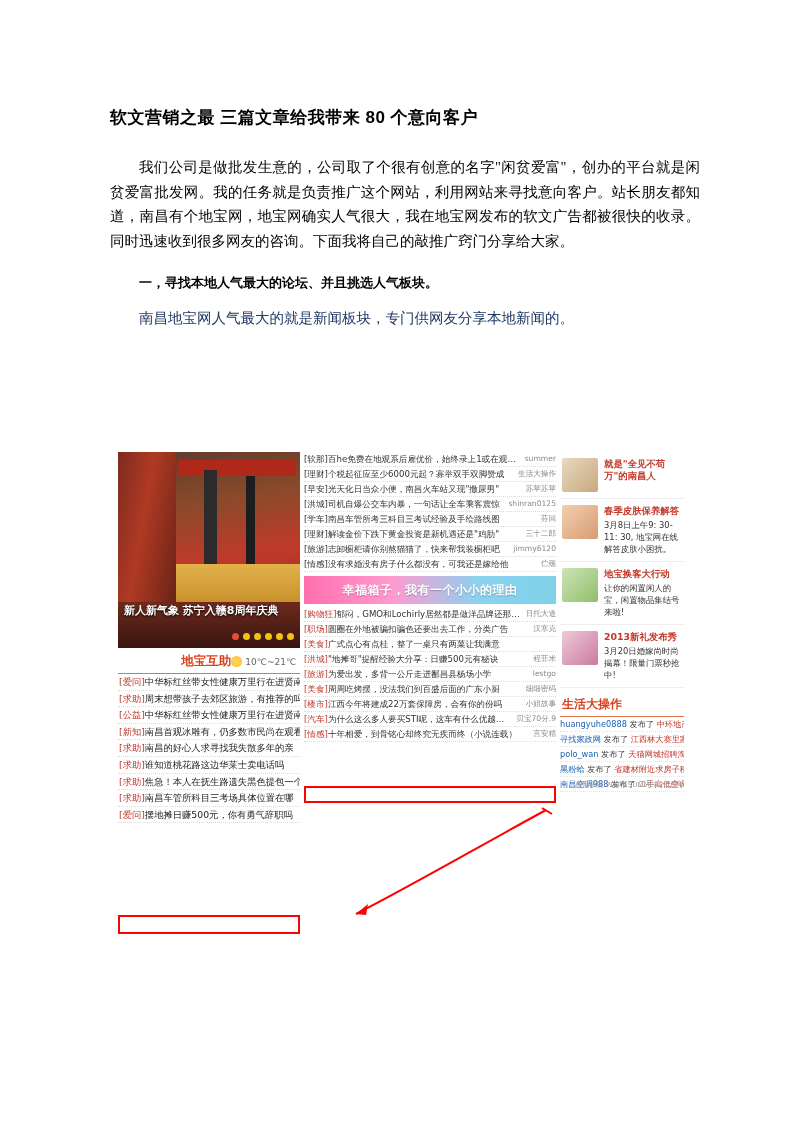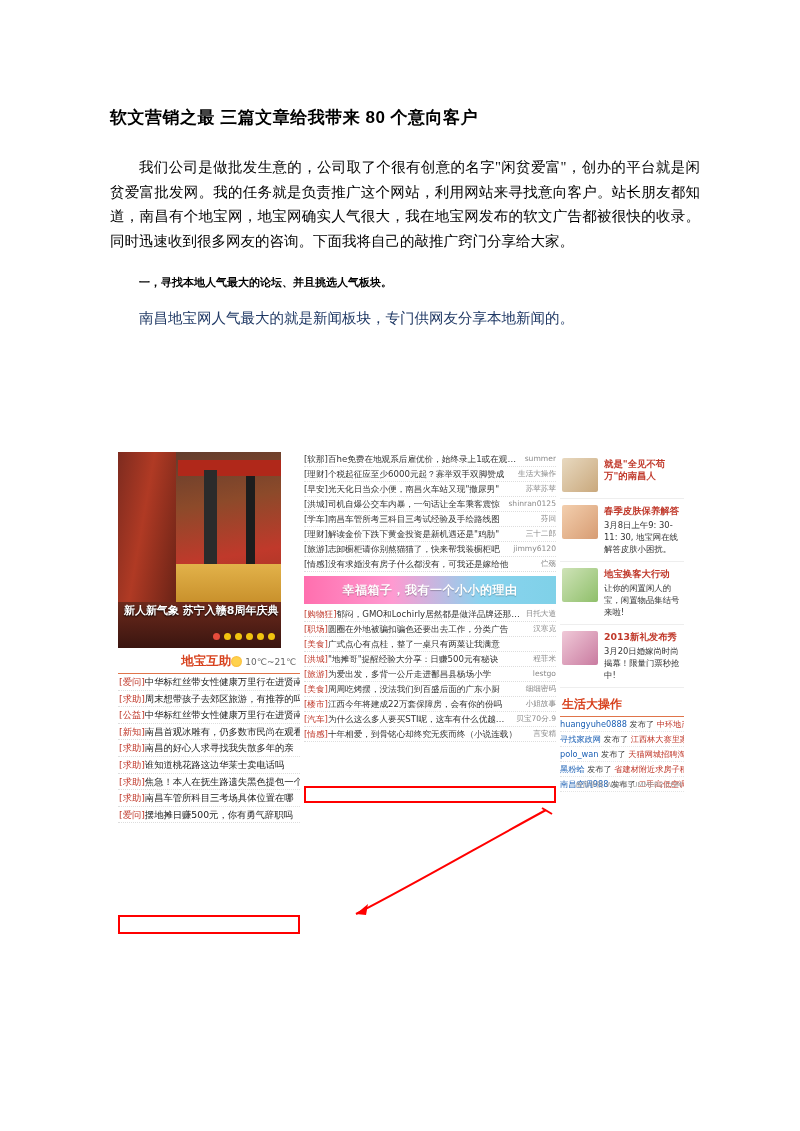--- a/index.html
+++ b/index.html
@@ -38,23 +38,23 @@
     margin: 0 0 14px 0;
   }
   .para {
     font-size: 14.5px;
     line-height: 24.5px;
     text-indent: 29px;
     margin: 0 0 8px 0;
     text-align: justify;
   }
   .para-bold {
-    font-family: Liberation Mono, monospace;
+    font-family: Liberation Sans, sans-serif;
     font-weight: bold;
-    font-size: 11px;
+    font-size: 13px;
     line-height: 24.5px;
     text-indent: 29px;
     margin: 18px 0 10px 0;
   }
   .para-blue {
     color: #1f3864;
     font-size: 14.5px;
     line-height: 24.5px;
     text-indent: 29px;
     margin: 0 0 10px 0;
@@ -72,21 +72,21 @@
     overflow: hidden;
     border: 0;
   }
   .shot .col-left   { position:absolute; left:0;    top:0; width:182px; }
   .shot .col-mid    { position:absolute; left:186px;top:0; width:252px; }
   .shot .col-right  { position:absolute; left:442px;top:0; width:124px; }
 
   
   .photo {
     position: relative;
-    width: 163px; height: 196px;
+    width: 182px; height: 196px;
     background: linear-gradient(170deg,#5b3a2e 0%, #8c4a2a 30%, #c0392b 55%, #7a2f1c 100%);
     overflow: hidden;
   }
   .photo .curtain {
     position:absolute; left:0; top:0; width:58px; height:196px;
     background: linear-gradient(100deg,#7d2b1f, #b03a24 40%, #5e1f14);
   }
   .photo .stage {
     position:absolute; left:58px; top:112px; width:124px; height:38px;
     background: linear-gradient(180deg,#e2b24a,#c9912c);

